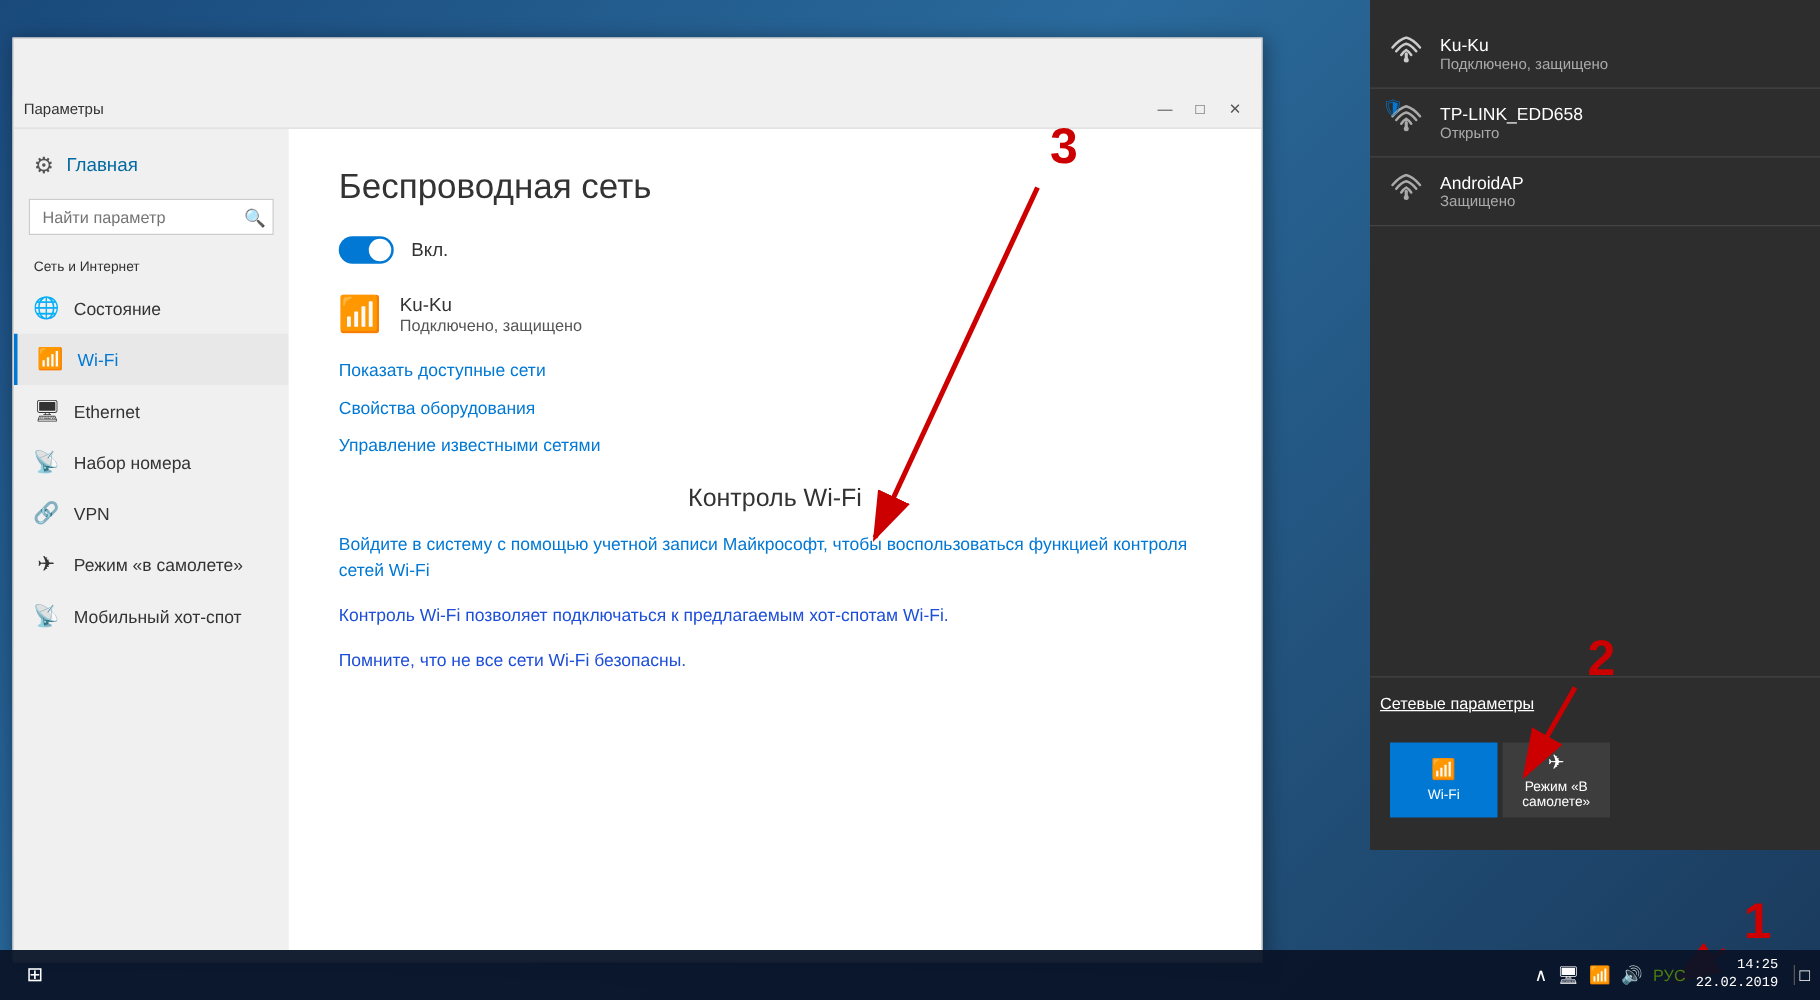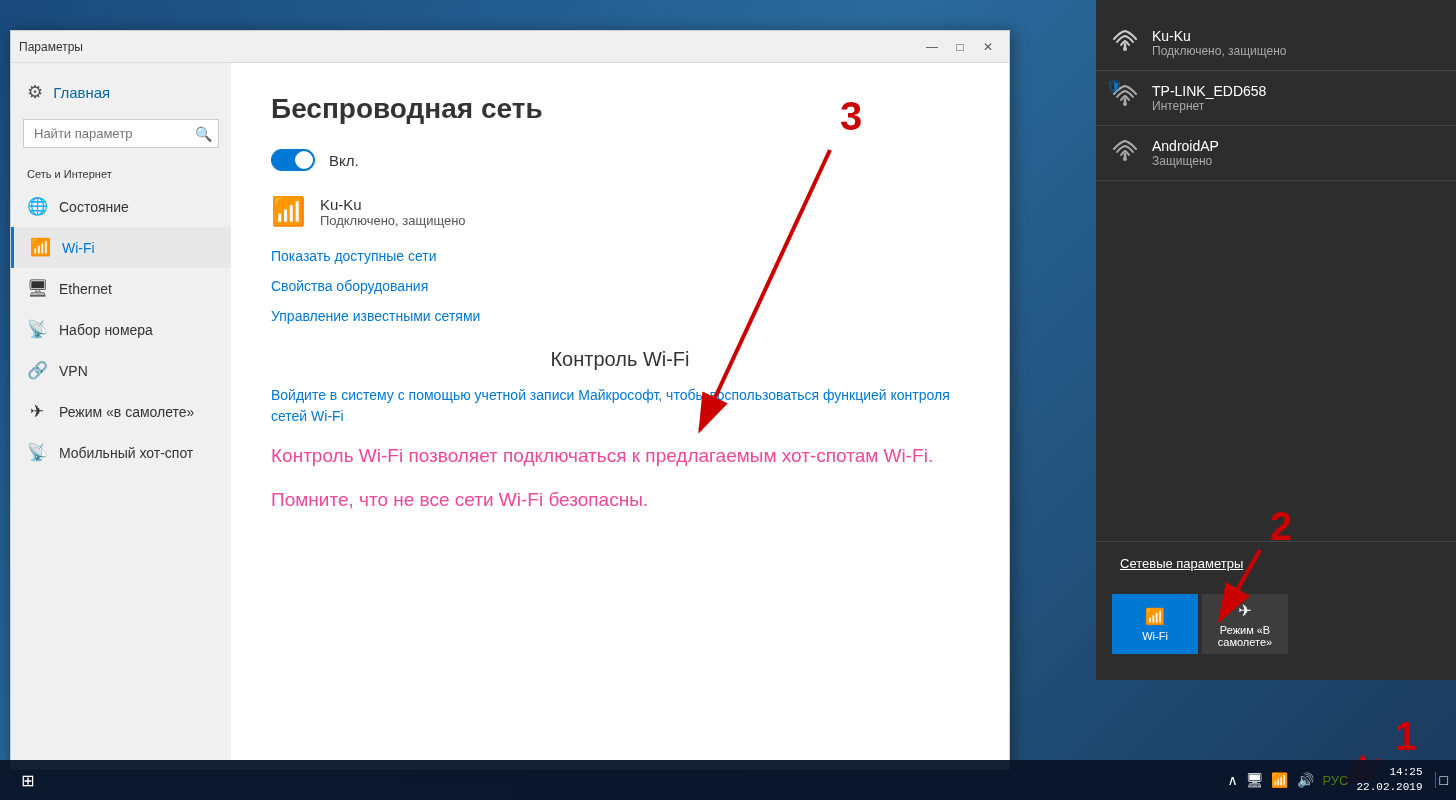--- a/index.html
+++ b/index.html
@@ -36,20 +36,21 @@
 
     .title-bar {
       background: #f0f0f0;
       height: 32px;
       display: flex;
       align-items: center;
       justify-content: space-between;
       padding: 0 8px;
       border-bottom: 1px solid #ddd;
       flex-shrink: 0;
+      margin-top: 40px;
     }
 
     .title-bar-text {
       font-size: 12px;
       color: #333;
     }
 
     .title-bar-controls {
       display: flex;
       gap: 2px;
@@ -160,21 +161,21 @@
     
     .main-content {
       flex: 1;
       background: white;
       padding: 30px 40px;
       overflow-y: auto;
     }
 
     .page-title {
       font-size: 28px;
-      font-weight: 700;
+      font-weight: 400;
       color: #333;
       margin-bottom: 24px;
     }
 
     .toggle-row {
       display: flex;
       align-items: center;
       gap: 14px;
       margin-bottom: 24px;
     }
@@ -253,22 +254,22 @@
       color: #0078d4;
       font-size: 14px;
       cursor: pointer;
       text-decoration: none;
       display: block;
       margin-bottom: 14px;
       line-height: 1.5;
     }
 
     .section-text {
-      font-size: 19px;
-      color: #ec4899;
+      font-size: 14px;
+      color: #1d4ed8;
       line-height: 1.6;
       margin-bottom: 14px;
     }
 
     
     .network-flyout {
       position: absolute;
       top: 0;
       right: 0;
       width: 360px;
@@ -302,21 +303,21 @@
       font-weight: 400;
     }
 
     .flyout-network-details .flyout-network-status {
       font-size: 12px;
       color: #aaa;
     }
 
     .flyout-footer {
       margin-top: auto;
-      padding: 12px 24px;
+      padding: 12px 8px;
       border-top: 1px solid #444;
     }
 
     .network-settings-link {
       color: white;
       font-size: 13px;
       text-decoration: underline;
       cursor: pointer;
     }
 
@@ -541,21 +542,21 @@
           <path d="M13 18 Q13 16 13 14" stroke="#aaa" stroke-width="2.5" fill="none" stroke-linecap="round"></path>
           <path d="M9 15 Q11 12 13 11 Q15 12 17 15" stroke="#aaa" stroke-width="2" fill="none" stroke-linecap="round"></path>
           <path d="M5 12 Q9 7 13 6 Q17 7 21 12" stroke="#aaa" stroke-width="2" fill="none" stroke-linecap="round"></path>
           <path d="M2 9 Q7.5 2.5 13 1 Q18.5 2.5 24 9" stroke="#aaa" stroke-width="2" fill="none" stroke-linecap="round"></path>
           <circle cx="13" cy="19" r="2" fill="#aaa"></circle>
         </svg>
         <span style="position:absolute;top:-6px;left:-6px;color:#0078d4;font-size:13px;">🛡</span>
       </div>
       <div class="flyout-network-details">
         <div class="flyout-network-name">TP-LINK_EDD658</div>
-        <div class="flyout-network-status">Интернет</div>
+        <div class="flyout-network-status">Открыто</div>
       </div>
     </div>
 
     <div class="flyout-network-item">
       <div class="flyout-wifi-icon">
         <svg width="26" height="22" viewBox="0 0 26 22">
           <path d="M13 18 Q13 16 13 14" stroke="#aaa" stroke-width="2.5" fill="none" stroke-linecap="round"></path>
           <path d="M9 15 Q11 12 13 11 Q15 12 17 15" stroke="#aaa" stroke-width="2" fill="none" stroke-linecap="round"></path>
           <path d="M5 12 Q9 7 13 6 Q17 7 21 12" stroke="#aaa" stroke-width="2" fill="none" stroke-linecap="round"></path>
           <path d="M2 9 Q7.5 2.5 13 1 Q18.5 2.5 24 9" stroke="#aaa" stroke-width="2" fill="none" stroke-linecap="round"></path>

